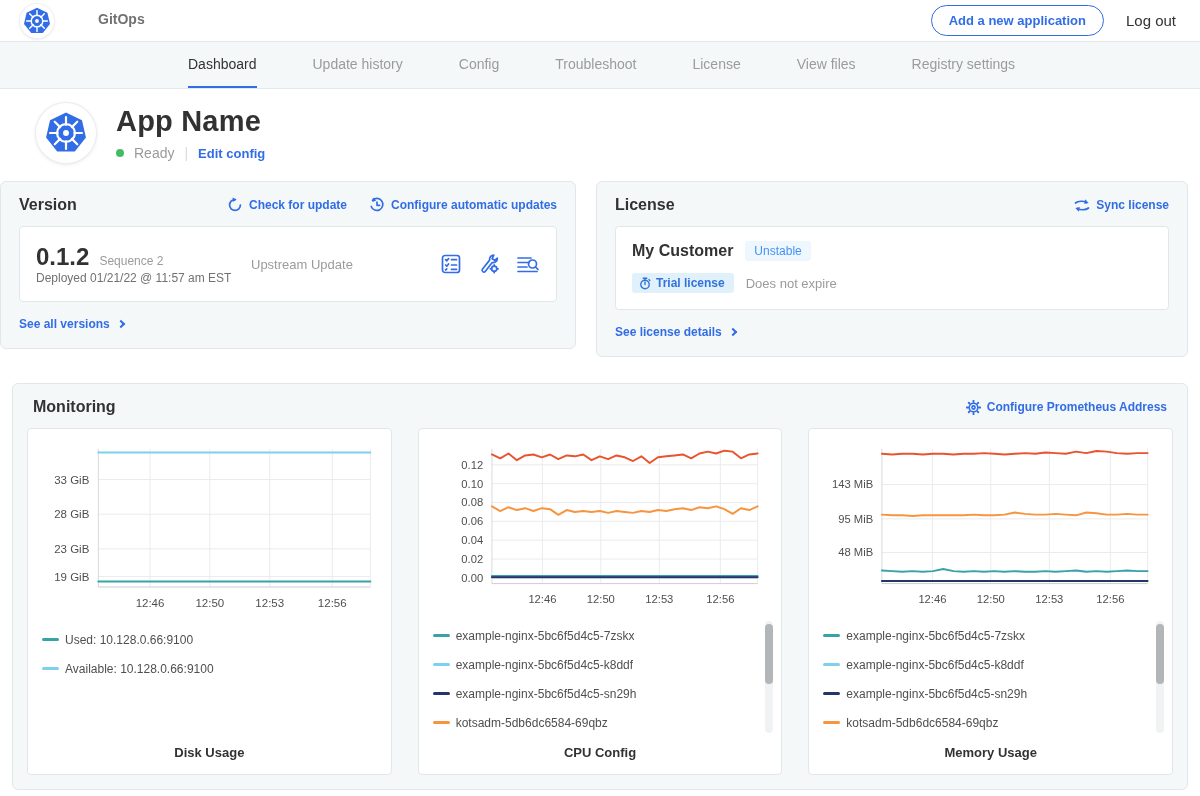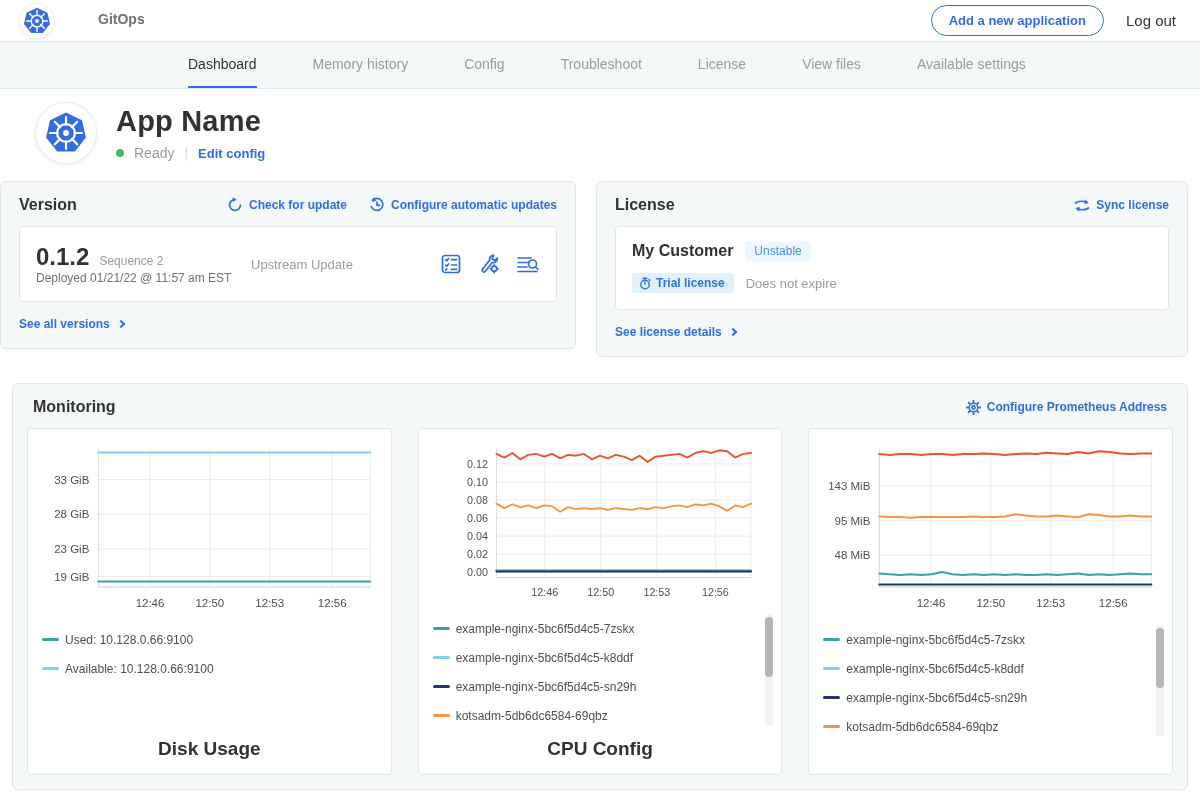--- a/index.html
+++ b/index.html
@@ -71,21 +71,21 @@
   .charts-row { display:flex; gap:26px; }
   .chart-card { background:#fff; border:1px solid #e2e7e9; border-radius:4px; flex:1; height:347px; padding:12px 14px 8px 14px; display:flex; flex-direction:column; }
   .chart-svg { width:100%; height:172px; display:block; }
   .tick { font-size:11.5px; fill:#4f4f4f; font-family:"Liberation Sans", sans-serif; }
   .legend { margin-top:12px; position:relative; padding-right:14px; }
   .legend-row { display:flex; align-items:center; gap:6px; height:29px; }
   .legend-swatch { width:17px; height:3px; border-radius:2px; flex:0 0 17px; }
   .legend-label { font-size:12px; color:#4f4f4f; white-space:nowrap; overflow:hidden; }
   .scroll-track { position:absolute; right:-6px; top:0; width:8px; height:112px; background:#f1f2f3; border-radius:4px; }
   .scroll-thumb { position:absolute; left:0; top:3px; width:8px; height:60px; background:#b2b6b9; border-radius:4px; cursor:grab; }
-  .chart-title { margin-top:auto; text-align:center; font-size:19px; font-weight:bold; padding:8px 0 6px 0; }
+  .chart-title { margin-top:auto; text-align:center; font-size:13px; font-weight:bold; padding:8px 0 6px 0; }
 
   svg .b { stroke:#326de6; fill:none; stroke-width:1.7; stroke-linecap:round; stroke-linejoin:round; }
   svg .bf { fill:#326de6; stroke:none; }
 </style>
 </head>
 <body>
 
 <div class="topnav">
   <div class="brand">
     <div class="brand-circle">
@@ -107,26 +107,26 @@
     </div>
   </div>
   <div class="topnav-tab">GitOps</div>
   <div class="topnav-spacer"></div>
   <button class="add-app-btn">Add a new application</button>
   <div class="logout">Log out</div>
 </div>
 
 <div class="subnav">
   <div class="subnav-tab active">Dashboard</div>
-  <div class="subnav-tab">Memory history</div>
+  <div class="subnav-tab">Update history</div>
   <div class="subnav-tab">Config</div>
   <div class="subnav-tab">Troubleshoot</div>
   <div class="subnav-tab">License</div>
   <div class="subnav-tab">View files</div>
-  <div class="subnav-tab">Available settings</div>
+  <div class="subnav-tab">Registry settings</div>
 </div>
 
 <div class="app-header">
   <div class="app-logo-ring">
     <svg width="46" height="46" viewBox="0 0 36 36">
       <polygon points="18,2 30.5,8 33.6,21.6 24.9,32.4 11.1,32.4 2.4,21.6 5.5,8" fill="#326de6"></polygon>
       <circle cx="18" cy="18" r="7" fill="none" stroke="#fff" stroke-width="1.7"></circle>
       <g stroke="#fff" stroke-width="1.7" stroke-linecap="round">
         <line x1="18" y1="5.5" x2="18" y2="11.5"></line>
           <line x1="18" y1="24.5" x2="18" y2="30.5"></line>
@@ -431,15 +431,16 @@
             <span class="legend-label">example-nginx-5bc6f5d4c5-sn29h</span>
           </div>
           <div class="legend-row">
             <span class="legend-swatch" style="background: rgb(247, 148, 64);"></span>
             <span class="legend-label">kotsadm-5db6dc6584-69qbz</span>
           </div>
           <div class="scroll-track">
             <div class="scroll-thumb"></div>
           </div>
         </div>
+        <div class="chart-title">Memory Usage</div>
       </div>
     </div>
 </div>
 
 </body></html>

